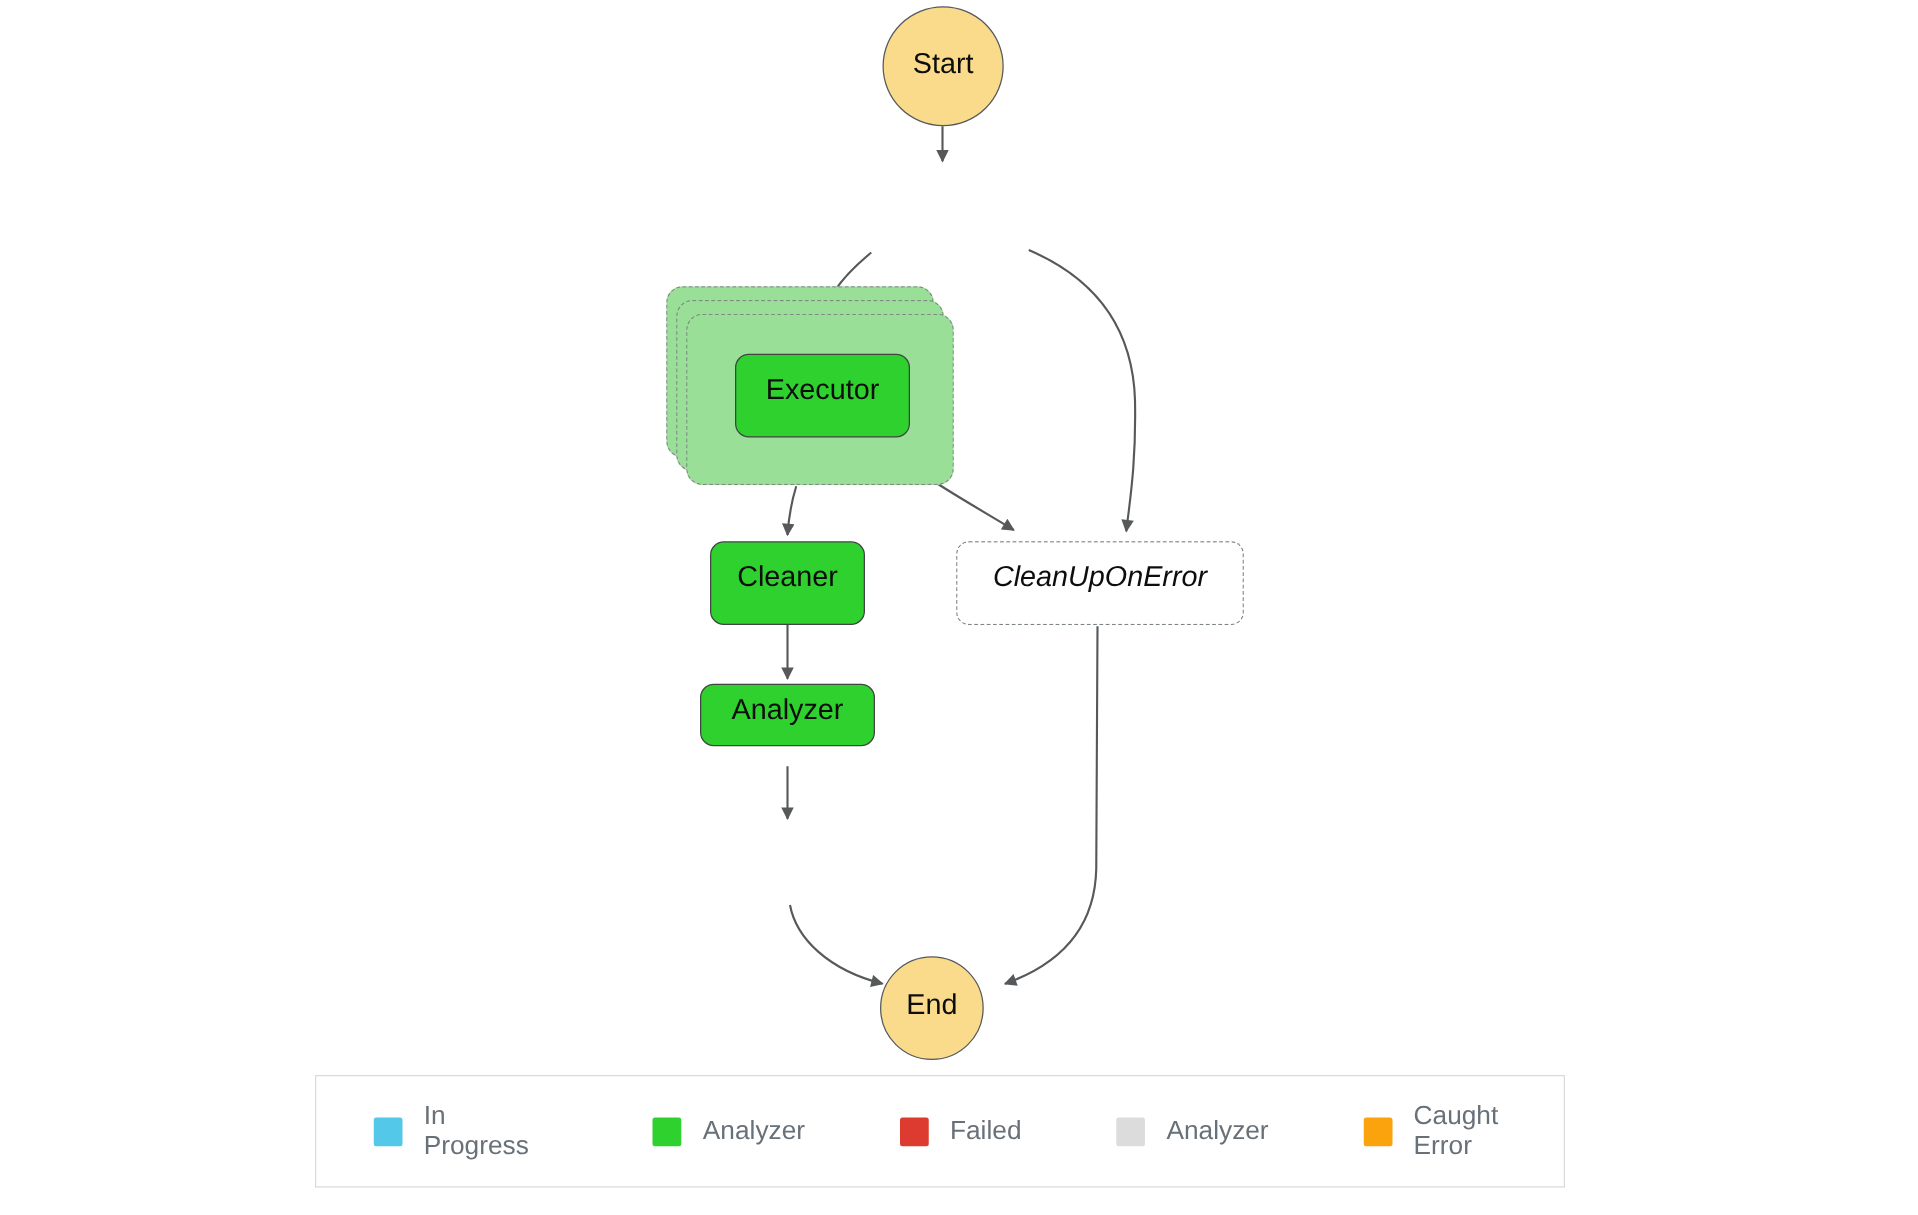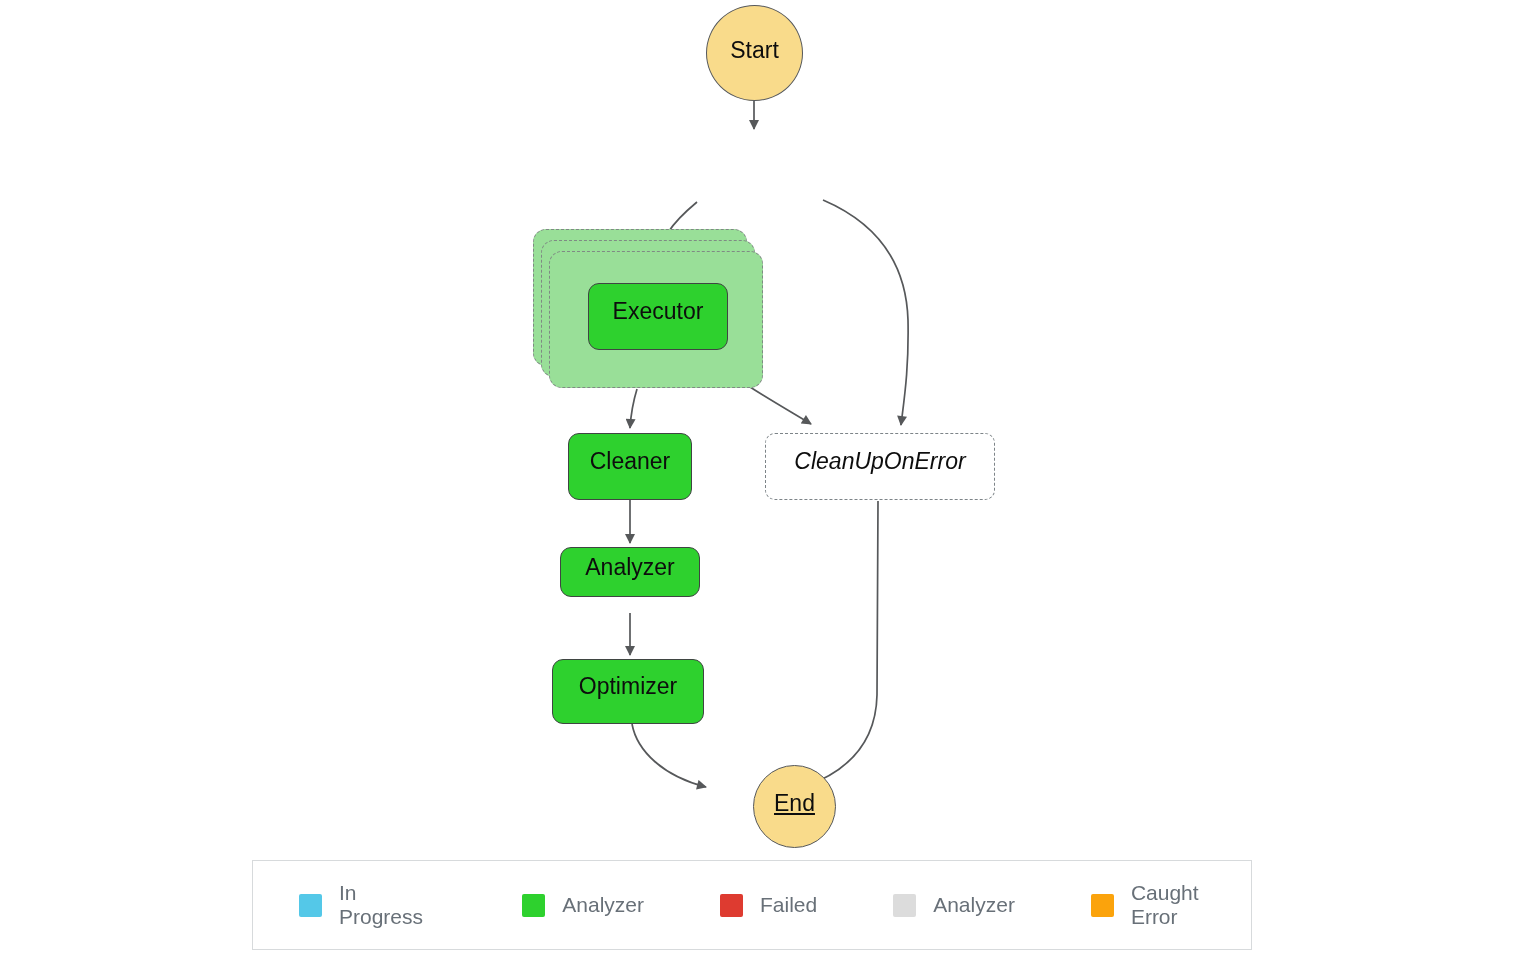--- a/index.html
+++ b/index.html
@@ -61,21 +61,21 @@
   #node-start     { left: 706px; top:   5px; width: 97px;  height: 96px; }
   #node-init      { left: 682px; top: 133px; width: 146px; height: 68px; }
   #map-card-1     { left: 533px; top: 229px; }
   #map-card-2     { left: 541px; top: 240px; }
   #map-card-3     { left: 549px; top: 251px; }
   #node-executor  { left: 588px; top: 283px; width: 140px; height: 67px; }
   #node-cleaner   { left: 568px; top: 433px; width: 124px; height: 67px; }
   #node-cleanup   { left: 765px; top: 433px; width: 230px; height: 67px; }
   #node-analyzer  { left: 560px; top: 547px; width: 140px; height: 50px; }
   #node-optimizer { left: 552px; top: 659px; width: 152px; height: 65px; }
-  #node-end       { left: 753px; top: 765px; width: 83px;  height: 83px; text-decoration: underline; }
+  #node-end       { left: 704px; top: 765px; width: 83px;  height: 83px; }
 
   .legend {
     position: absolute;
     left: 252px; top: 860px;
     width: 1000px; height: 90px;
     box-sizing: border-box;
     border: 1px solid #d7dadc;
     background: #ffffff;
     display: flex;
     align-items: center;
@@ -136,23 +136,20 @@
   </div>
 
   <div id="node-cleanup" class="node catch-node">
     <span>CleanUpOnError</span>
   </div>
 
   <div id="node-analyzer" class="node task-node">
     <span>Analyzer</span>
   </div>
 
-  <div id="node-optimizer" class="node task-node">
-    <span>Optimizer</span>
-  </div>
 
   <div id="node-end" class="node circle-node">
     <span>End</span>
   </div>
 
   <div class="legend">
     <div class="legend-item">
       <span class="legend-swatch" style="background-color: rgb(84, 200, 232);"></span>
       <span>In Progress</span>
     </div>

